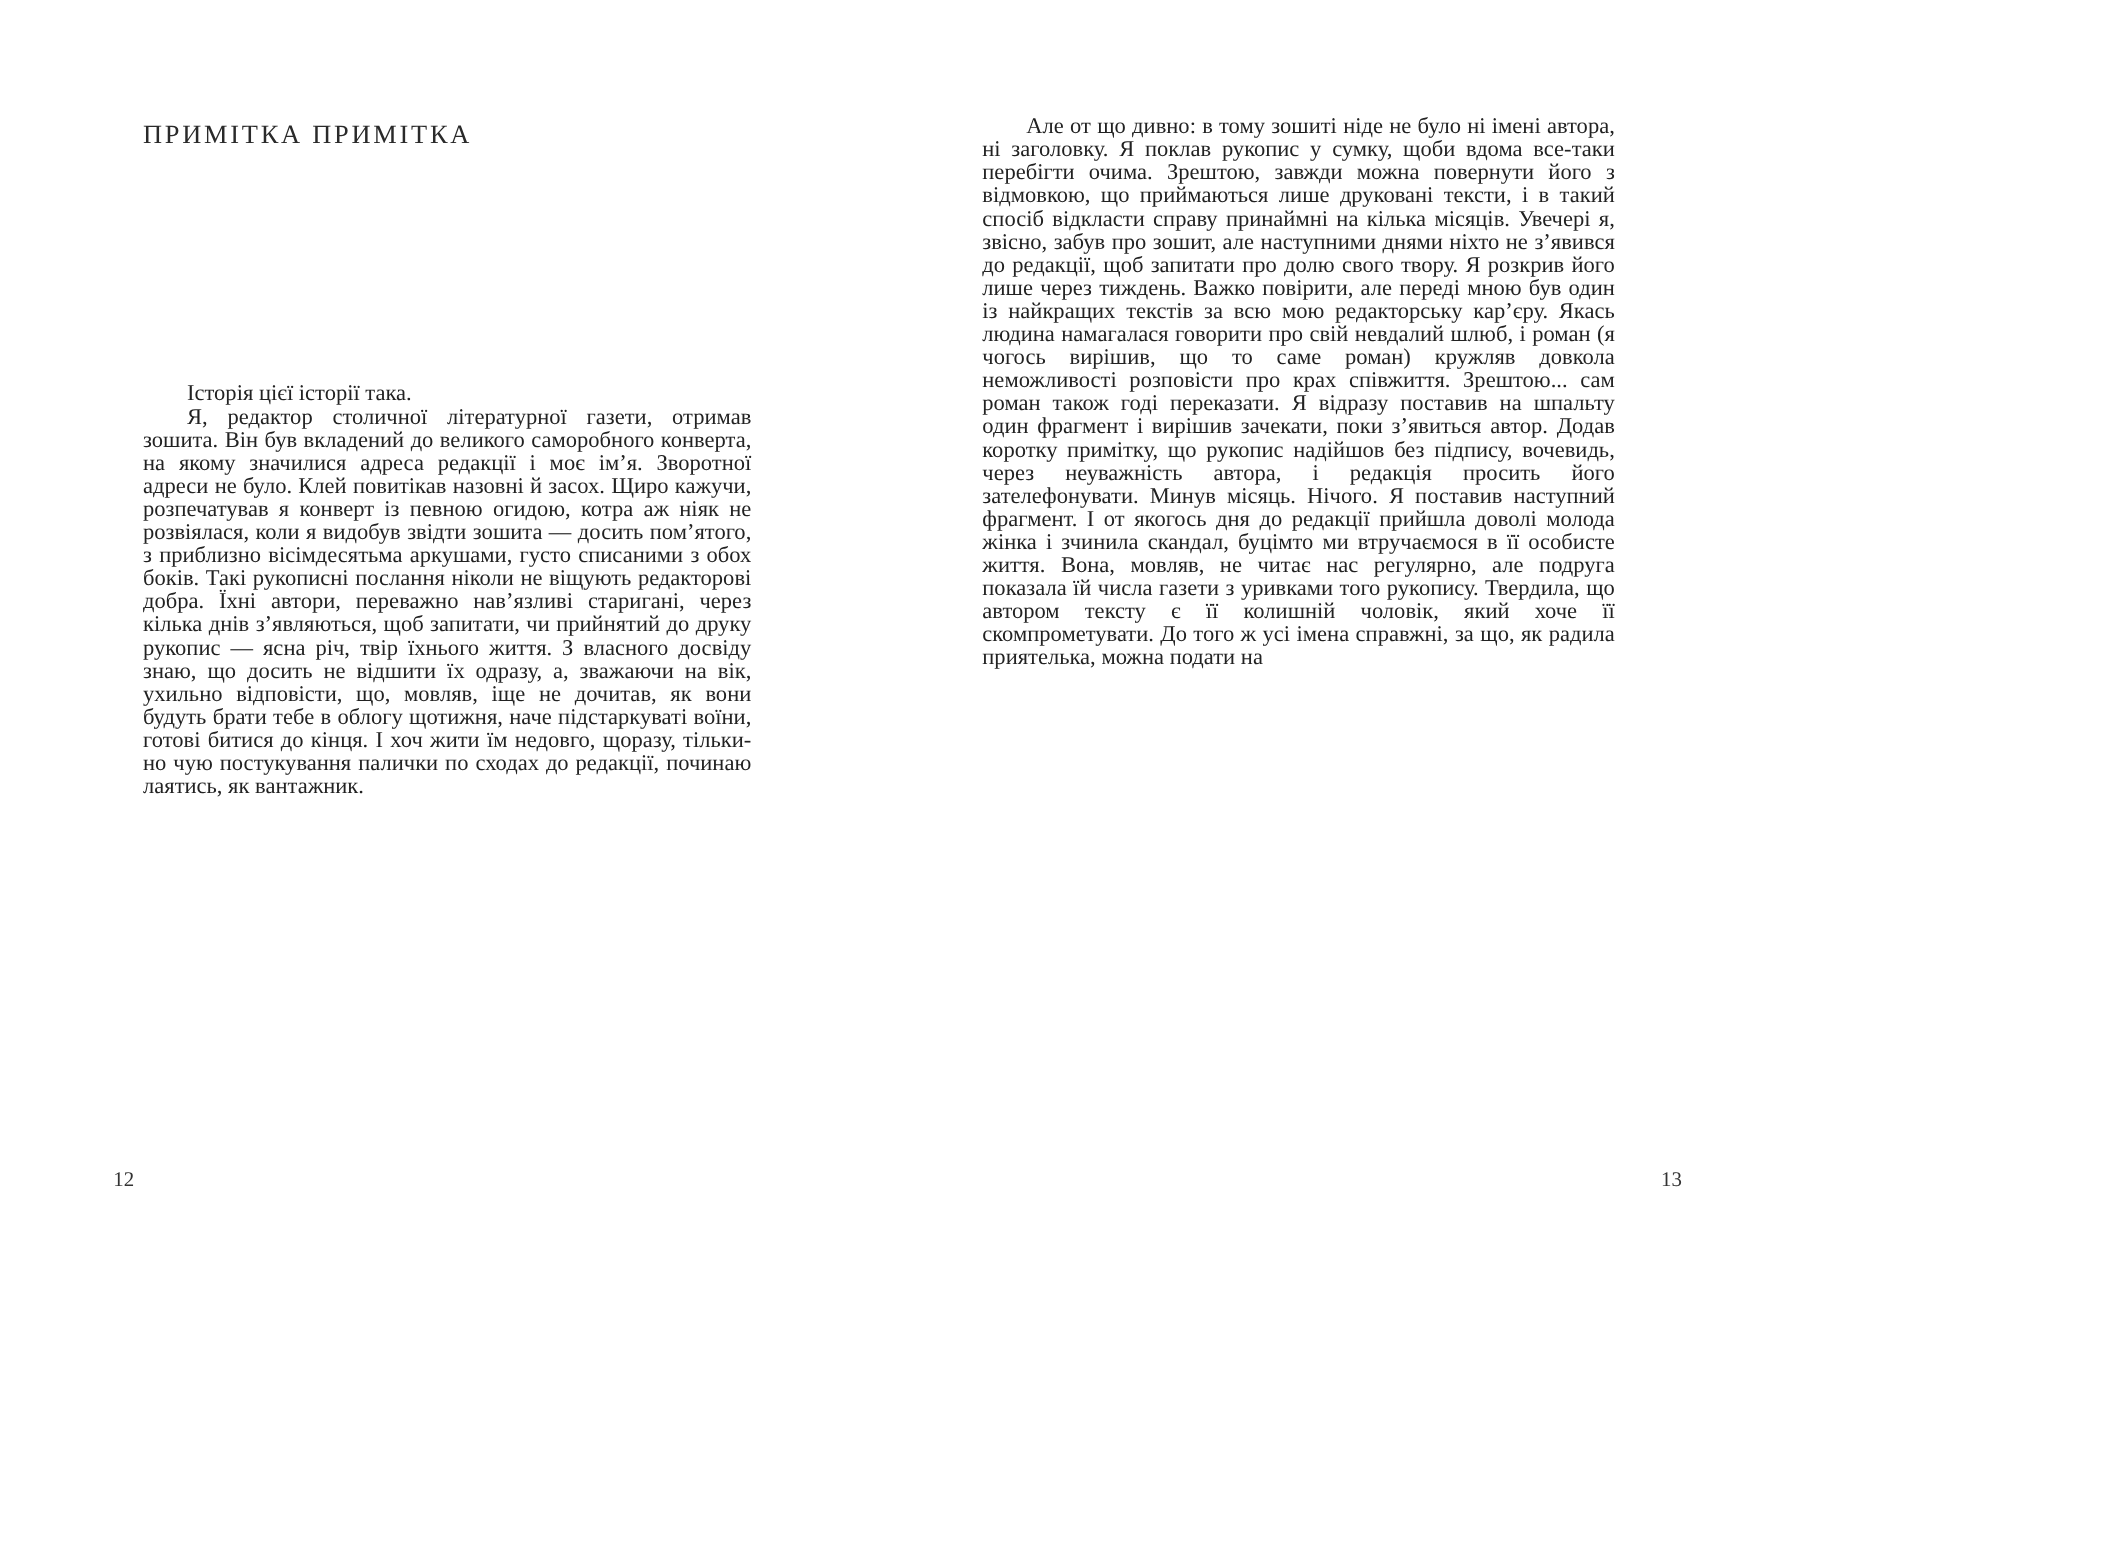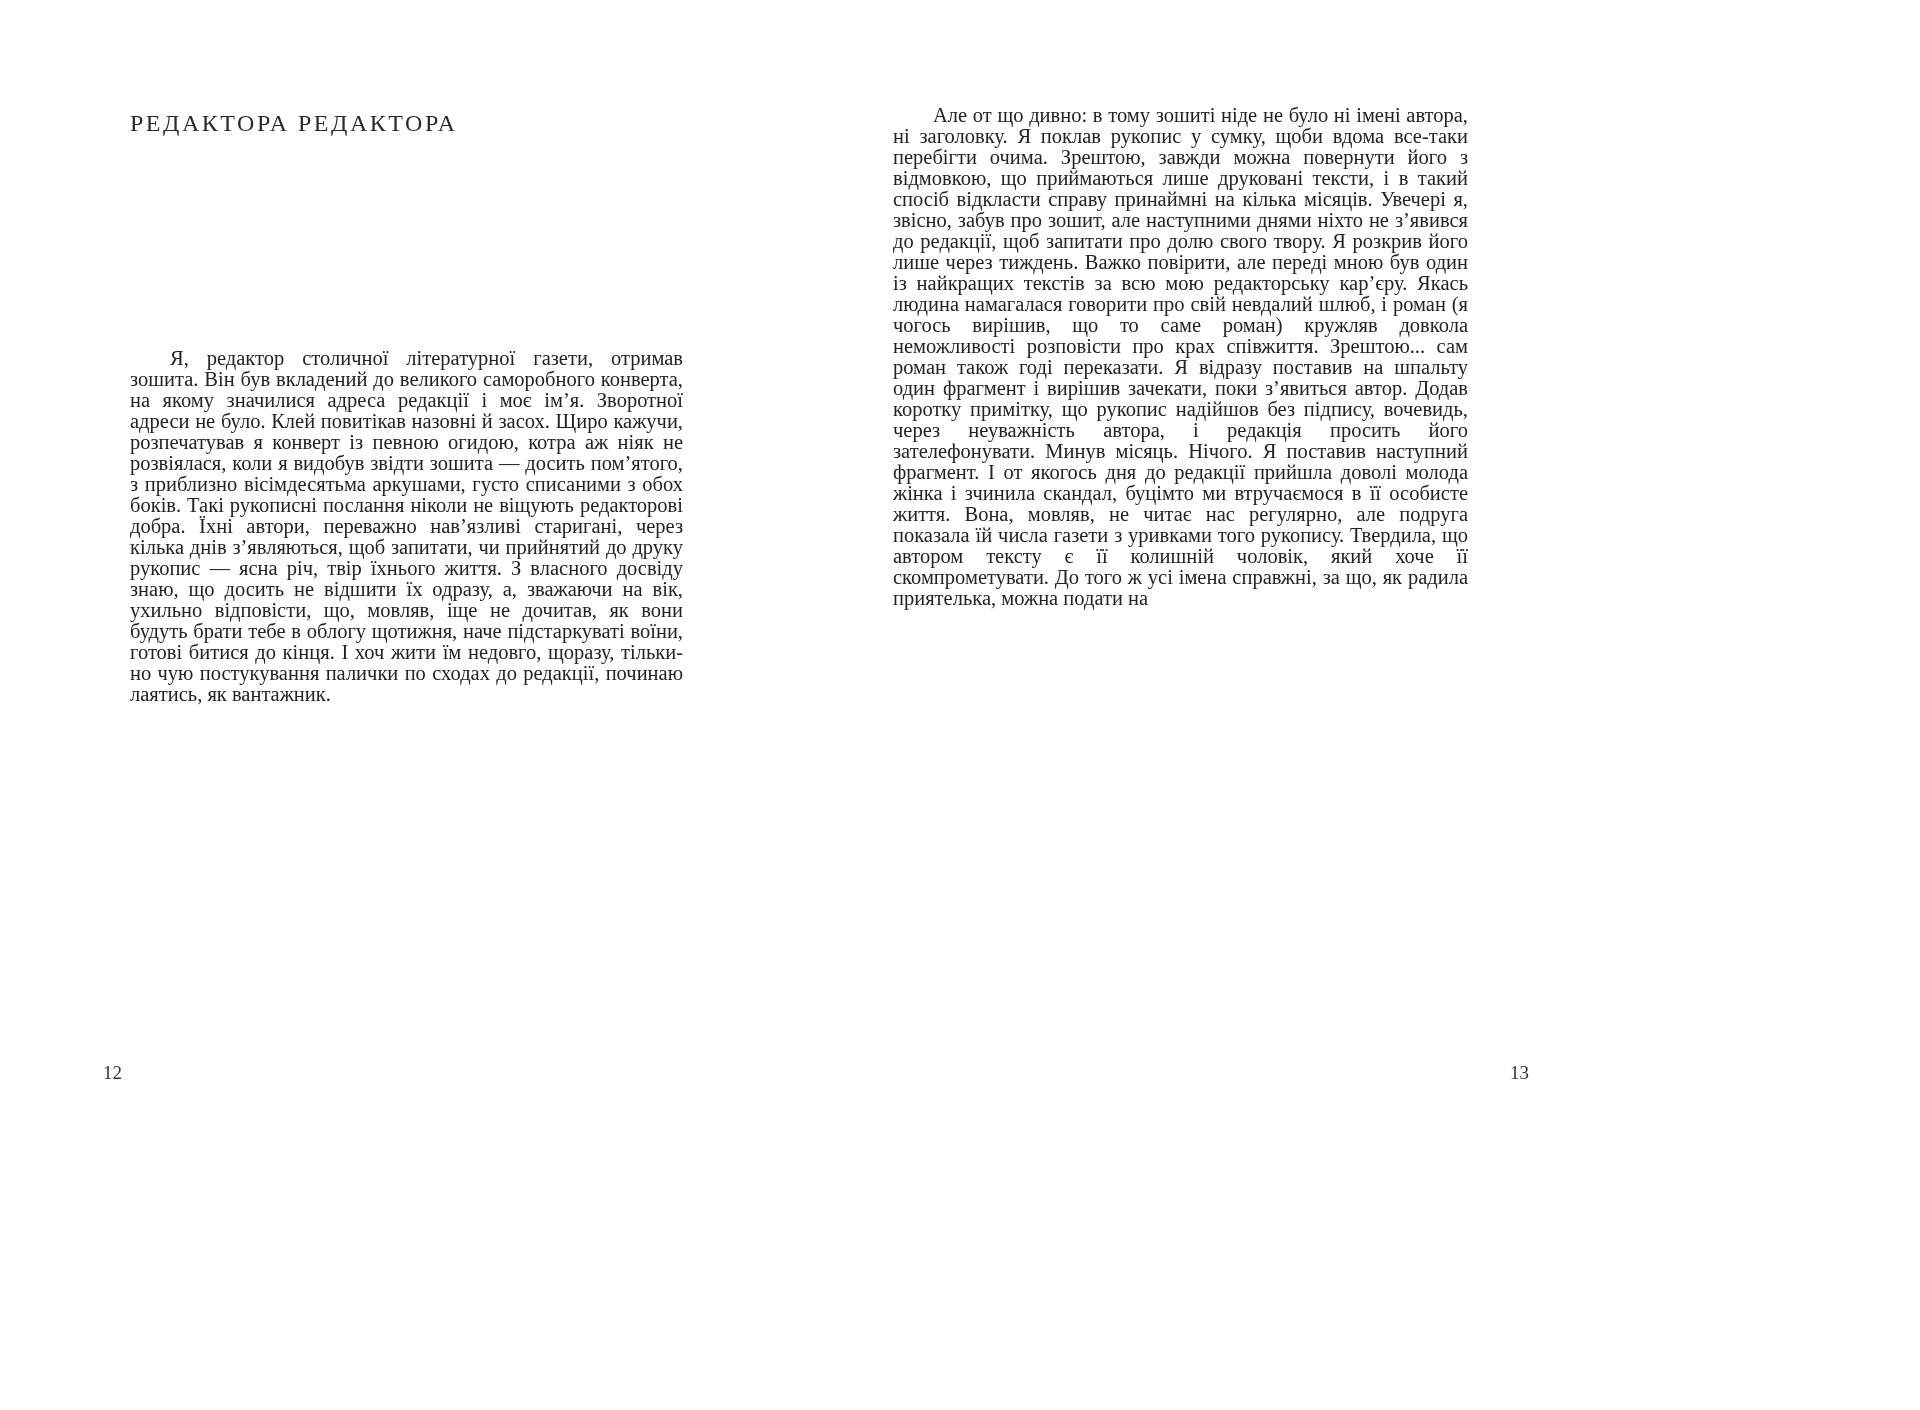--- a/index.html
+++ b/index.html
@@ -65,23 +65,24 @@
     .pn-right {
       left: 1510px;
     }
   </style>
 </head>
 <body>
 
 <main class="spread">
 
   <section>
-    <h1 class="chapter-heading">РЕДАКТОРА РЕДАКТОРА</h1>
+    <h1 class="chapter-heading">ПРИМІТКА ПРИМІТКА</h1>
 
     <div class="text-block tb-left">
+      <p class="body-par">Історія цієї історії така.</p>
       <p class="body-par">Я, редактор столичної літературної газети, отримав зошита. Він був вкладений до великого саморобного конверта, на якому значилися адреса редакції і моє ім’я. Зворотної адреси не було. Клей повитікав назовні й засох. Щиро кажучи, розпечатував я конверт із певною огидою, котра аж ніяк не розвіялася, коли я видобув звідти зошита — досить пом’ятого, з приблизно вісімдесятьма аркушами, густо списаними з обох боків. Такі рукописні послання ніколи не віщують редакторові добра. Їхні автори, переважно нав’язливі старигані, через кілька днів з’являються, щоб запитати, чи прийнятий до друку рукопис — ясна річ, твір їхнього життя. З власного досвіду знаю, що досить не відшити їх одразу, а, зважаючи на вік, ухильно відповісти, що, мовляв, іще не дочитав, як вони будуть брати тебе в облогу щотижня, наче підстаркуваті воїни, готові битися до кінця. І хоч жити їм недовго, щоразу, тільки-но чую постукування палички по сходах до редакції, починаю лаятись, як вантажник.</p>
     </div>
 
     <div class="page-number pn-left">12</div>
   </section>
 
   <section>
     <div class="text-block tb-right">
       <p class="body-par">Але от що дивно: в тому зошиті ніде не було ні імені автора, ні заголовку. Я поклав рукопис у сумку, щоби вдома все-таки перебігти очима. Зрештою, завжди можна повернути його з відмовкою, що приймаються лише друковані тексти, і в такий спосіб відкласти справу принаймні на кілька місяців. Увечері я, звісно, забув про зошит, але наступними днями ніхто не з’явився до редакції, щоб запитати про долю свого твору. Я розкрив його лише через тиждень. Важко повірити, але переді мною був один із найкращих текстів за всю мою редакторську кар’єру. Якась людина намагалася говорити про свій невдалий шлюб, і роман (я чогось вирішив, що то саме роман) кружляв довкола неможливості розповісти про крах співжиття. Зрештою... сам роман також годі переказати. Я відразу поставив на шпальту один фрагмент і вирішив зачекати, поки з’явиться автор. Додав коротку примітку, що рукопис надійшов без підпису, вочевидь, через неуважність автора, і редакція просить його зателефонувати. Минув місяць. Нічого. Я поставив наступний фрагмент. І от якогось дня до редакції прийшла доволі молода жінка і зчинила скандал, буцімто ми втручаємося в її особисте життя. Вона, мовляв, не читає нас регулярно, але подруга показала їй числа газети з уривками того рукопису. Твердила, що автором тексту є її колишній чоловік, який хоче її скомпрометувати. До того ж усі імена справжні, за що, як радила приятелька, можна подати на</p>
     </div>

